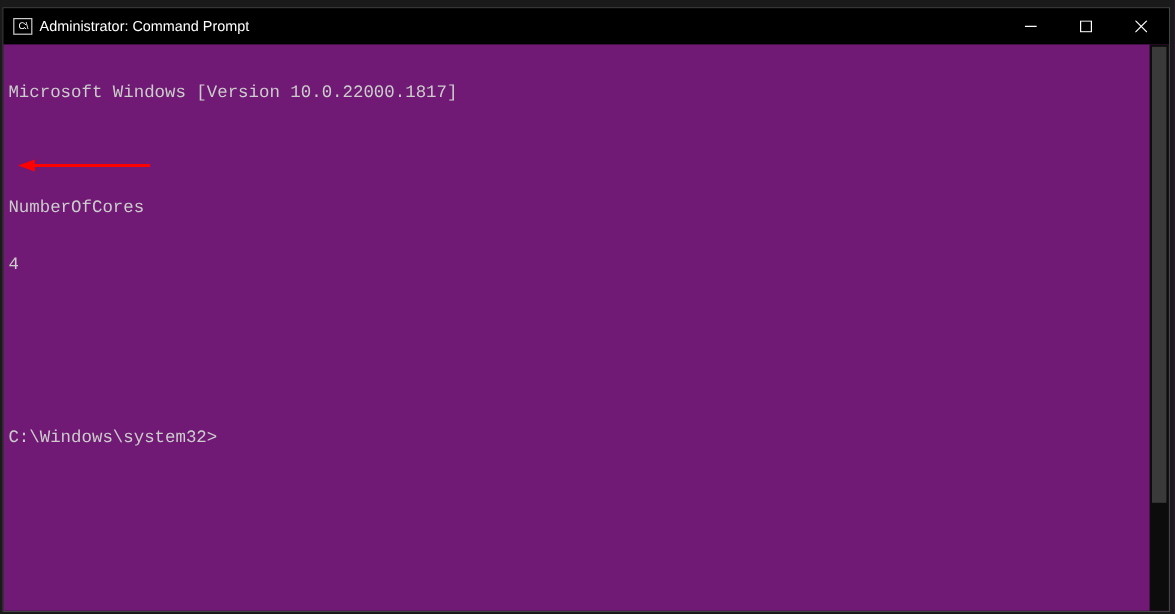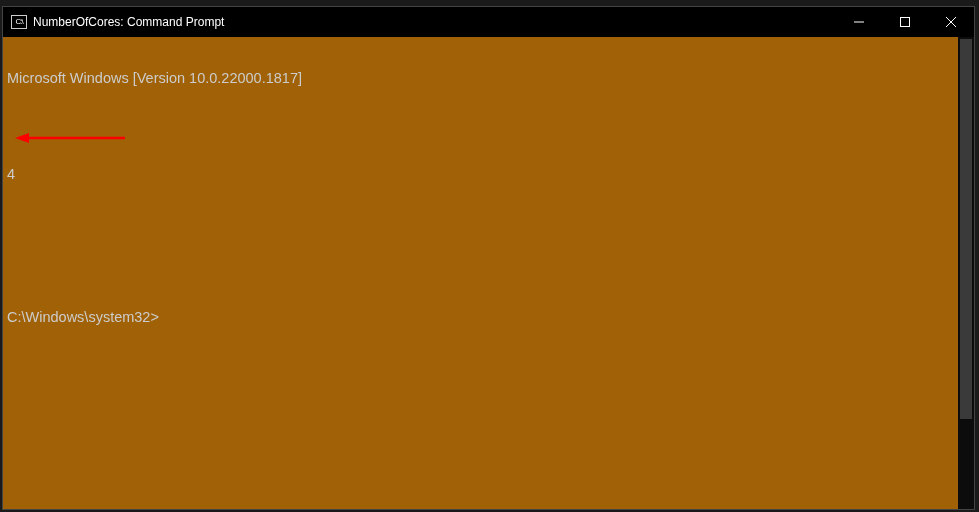--- a/index.html
+++ b/index.html
@@ -63,23 +63,23 @@
       width: 46px;
       height: 30px;
       display: flex;
       align-items: center;
       justify-content: center;
       color: #fff;
       font-family: 'Segoe UI', Arial, sans-serif;
     }
     .terminal-content {
       flex: 1;
-      background: #a16207;
+      background: #701a75;
       color: #cccccc;
-      font-family: Liberation Sans, sans-serif;
+      font-family: Liberation Mono, monospace;
       font-size: 14.5px;
       line-height: 1.1;
       padding: 2px 4px;
       white-space: pre;
       position: relative;
       overflow: hidden;
     }
     .line {
       white-space: pre;
     }
@@ -113,21 +113,21 @@
   </style>
 </head>
 <body>
 
 <div class="window">
   <div class="titlebar">
     <div class="titlebar-left">
       <div class="cmd-icon">
         <span>C:\</span>
       </div>
-      <span>NumberOfCores: Command Prompt</span>
+      <span>Administrator: Command Prompt</span>
     </div>
     <div class="titlebar-controls">
       <div class="titlebar-btn">
         <svg width="10" height="10" viewBox="0 0 10 10">
           <line x1="0" y1="5" x2="10" y2="5" stroke="#fff" stroke-width="1"></line>
         </svg>
       </div>
       <div class="titlebar-btn">
         <svg width="10" height="10" viewBox="0 0 10 10">
           <rect x="0.5" y="0.5" width="9" height="9" stroke="#fff" stroke-width="1" fill="none"></rect>
@@ -138,20 +138,21 @@
           <line x1="0" y1="0" x2="10" y2="10" stroke="#fff" stroke-width="1"></line>
           <line x1="10" y1="0" x2="0" y2="10" stroke="#fff" stroke-width="1"></line>
         </svg>
       </div>
     </div>
   </div>
 
   <div class="terminal-content">
     <div class="line">Microsoft Windows [Version 10.0.22000.1817]</div>
     <div class="blank-line"></div>
+    <div class="line">NumberOfCores</div>
     <div class="line">4</div>
     <div class="blank-line"></div>
     <div class="blank-line"></div>
     <div class="line"><span>C:\Windows\system32&gt;</span></div>
 
     <svg class="arrow-annotation" viewBox="0 0 110 14">
       <line x1="110" y1="7" x2="12" y2="7" stroke="#ff0000" stroke-width="2.5"></line>
       <polygon points="0,7 14,2 14,12" fill="#ff0000"></polygon>
     </svg>
   </div>

